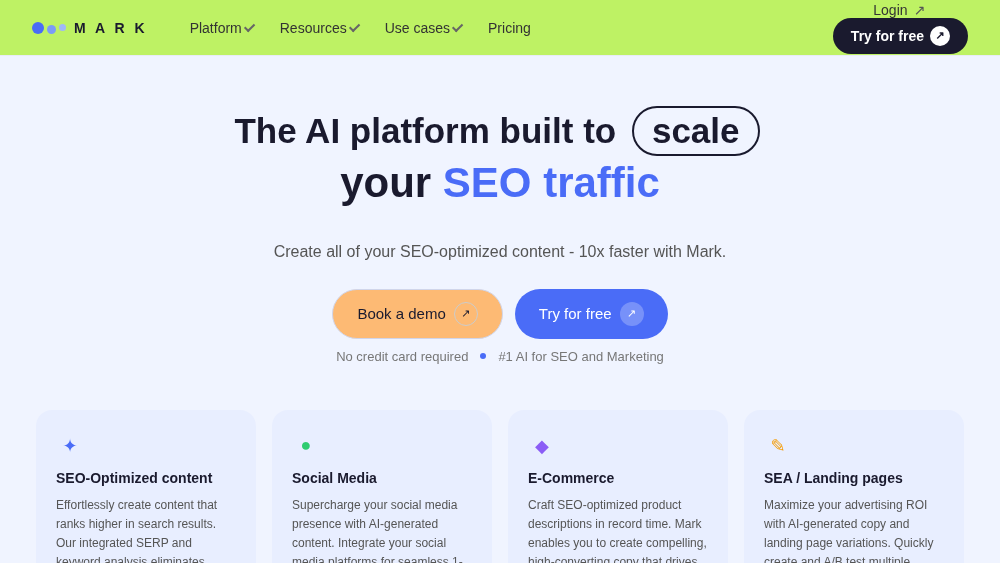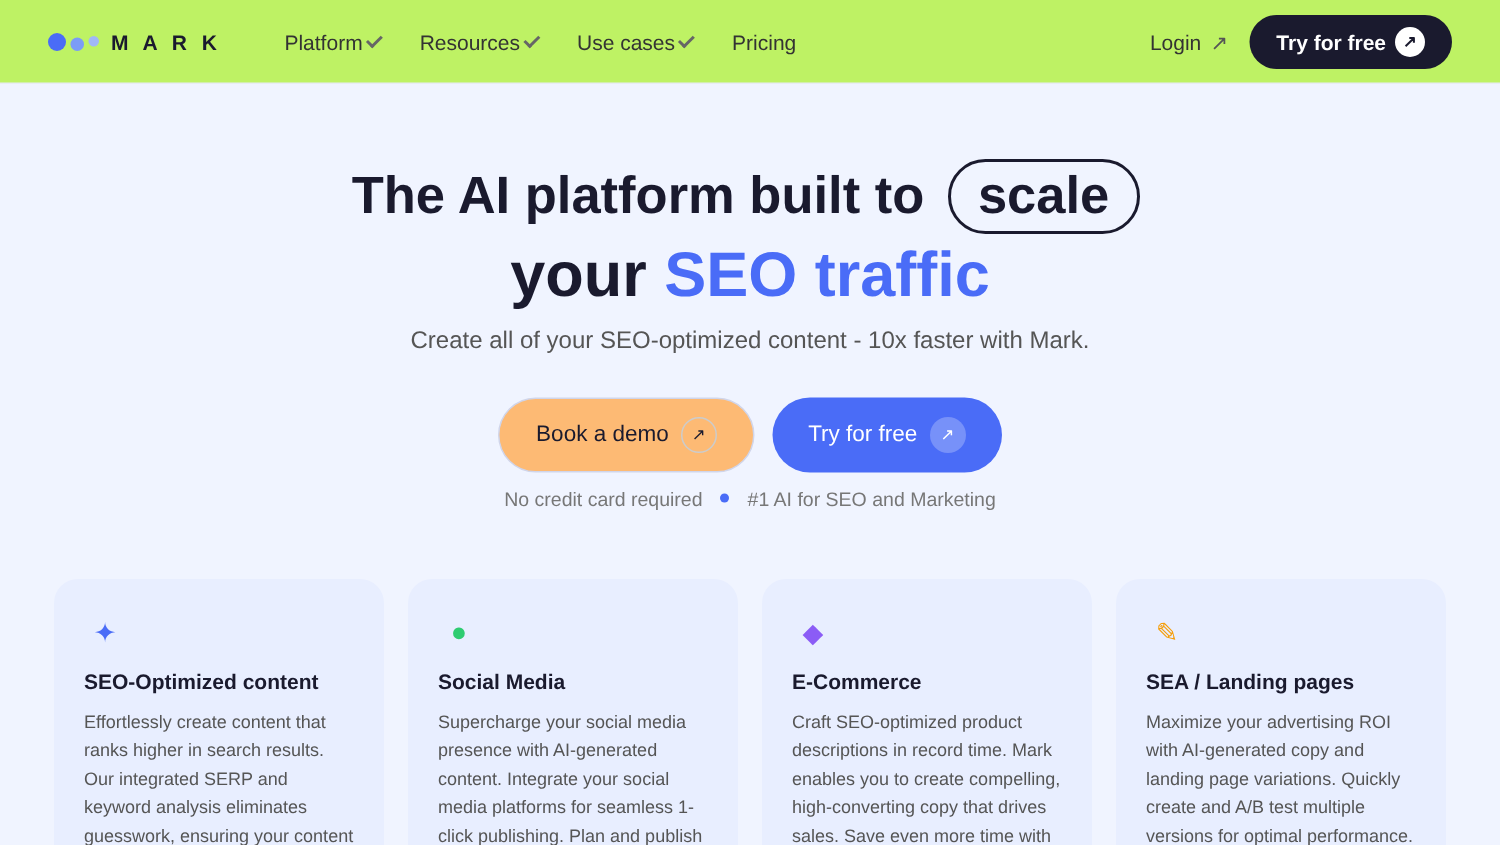--- a/index.html
+++ b/index.html
@@ -71,21 +71,22 @@
       width: 10px;
       height: 6px;
       border-left: 2px solid #666;
       border-bottom: 2px solid #666;
       transform: rotate(-45deg) translateY(-2px);
       display: inline-block;
     }
     .nav-right {
       display: flex;
       align-items: center;
-      gap: 12px;
+      gap: 0;
+      flex-direction: column;
     }
     .login-link {
       font-size: 14px;
       color: #333;
       font-weight: 500;
       cursor: pointer;
       display: flex;
       align-items: center;
       gap: 4px;
     }
@@ -146,21 +147,21 @@
       color: #1a1a2e;
       line-height: 1.3;
     }
     .seo-text {
       color: #4a6cf7;
       font-weight: 700;
     }
     .hero-subtitle {
       font-size: 16px;
       color: #555;
-      margin-top: 8px;
+      margin-top: 32px;
     }
     .hero-buttons {
       display: flex;
       justify-content: center;
       gap: 12px;
       margin-top: 28px;
     }
     .demo-btn {
       display: flex;
       align-items: center;

